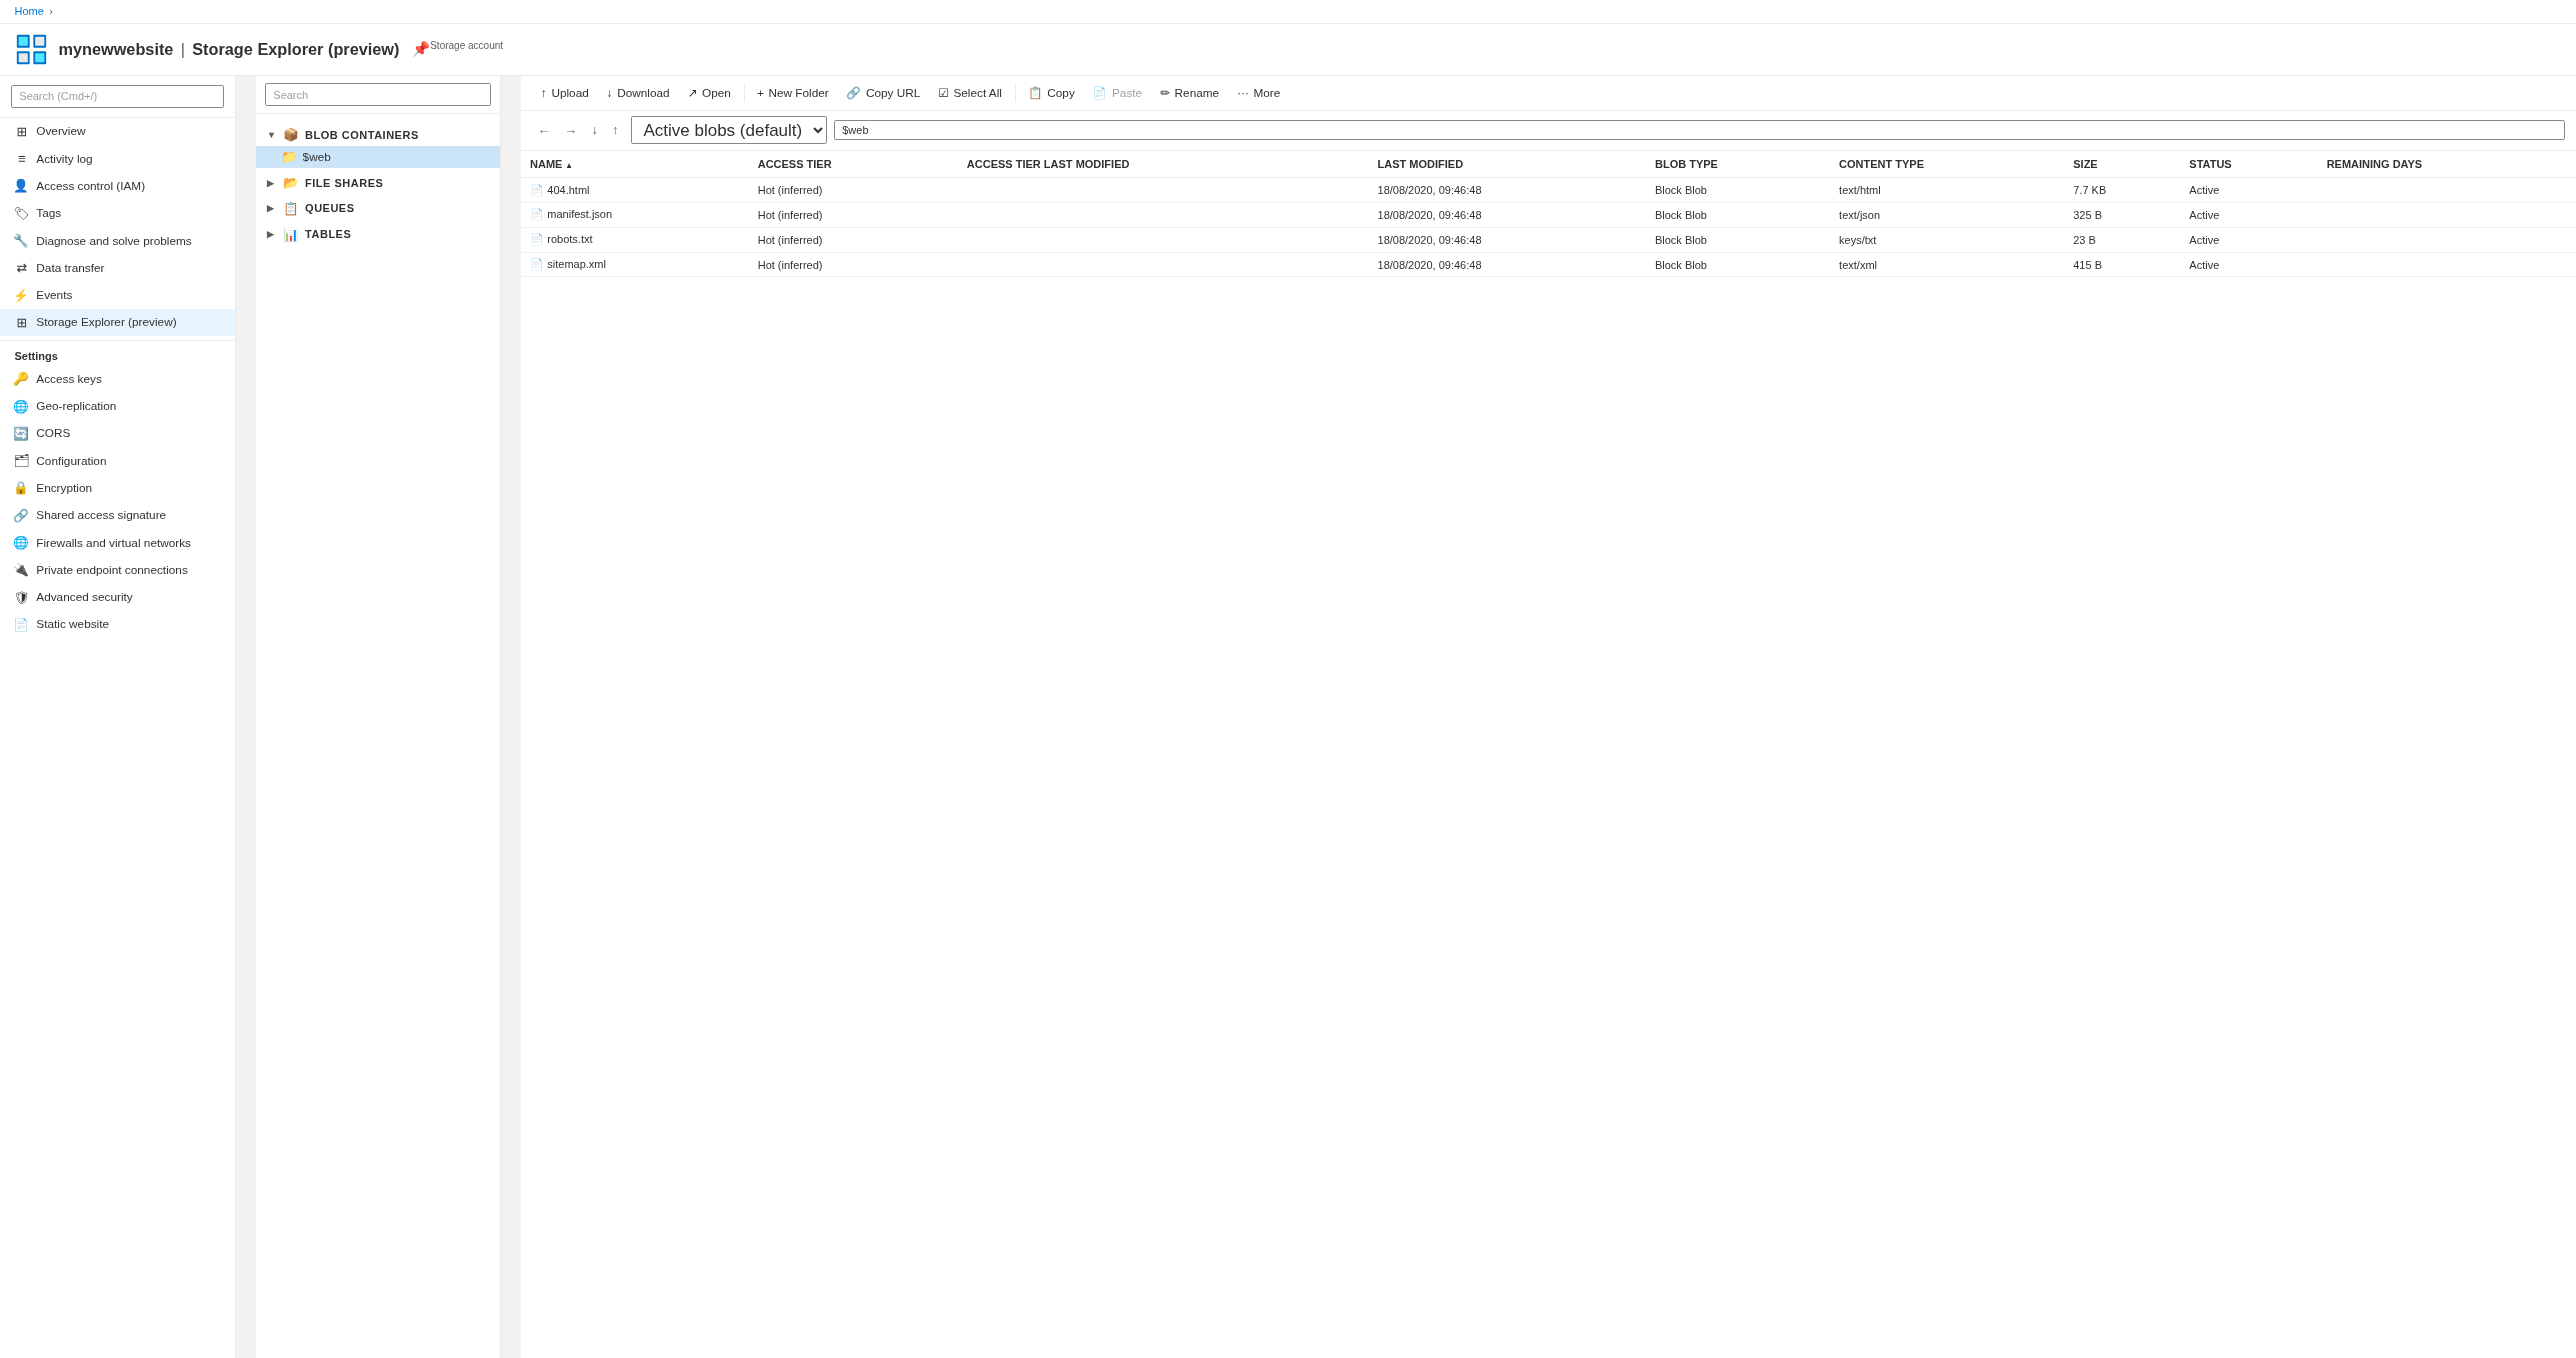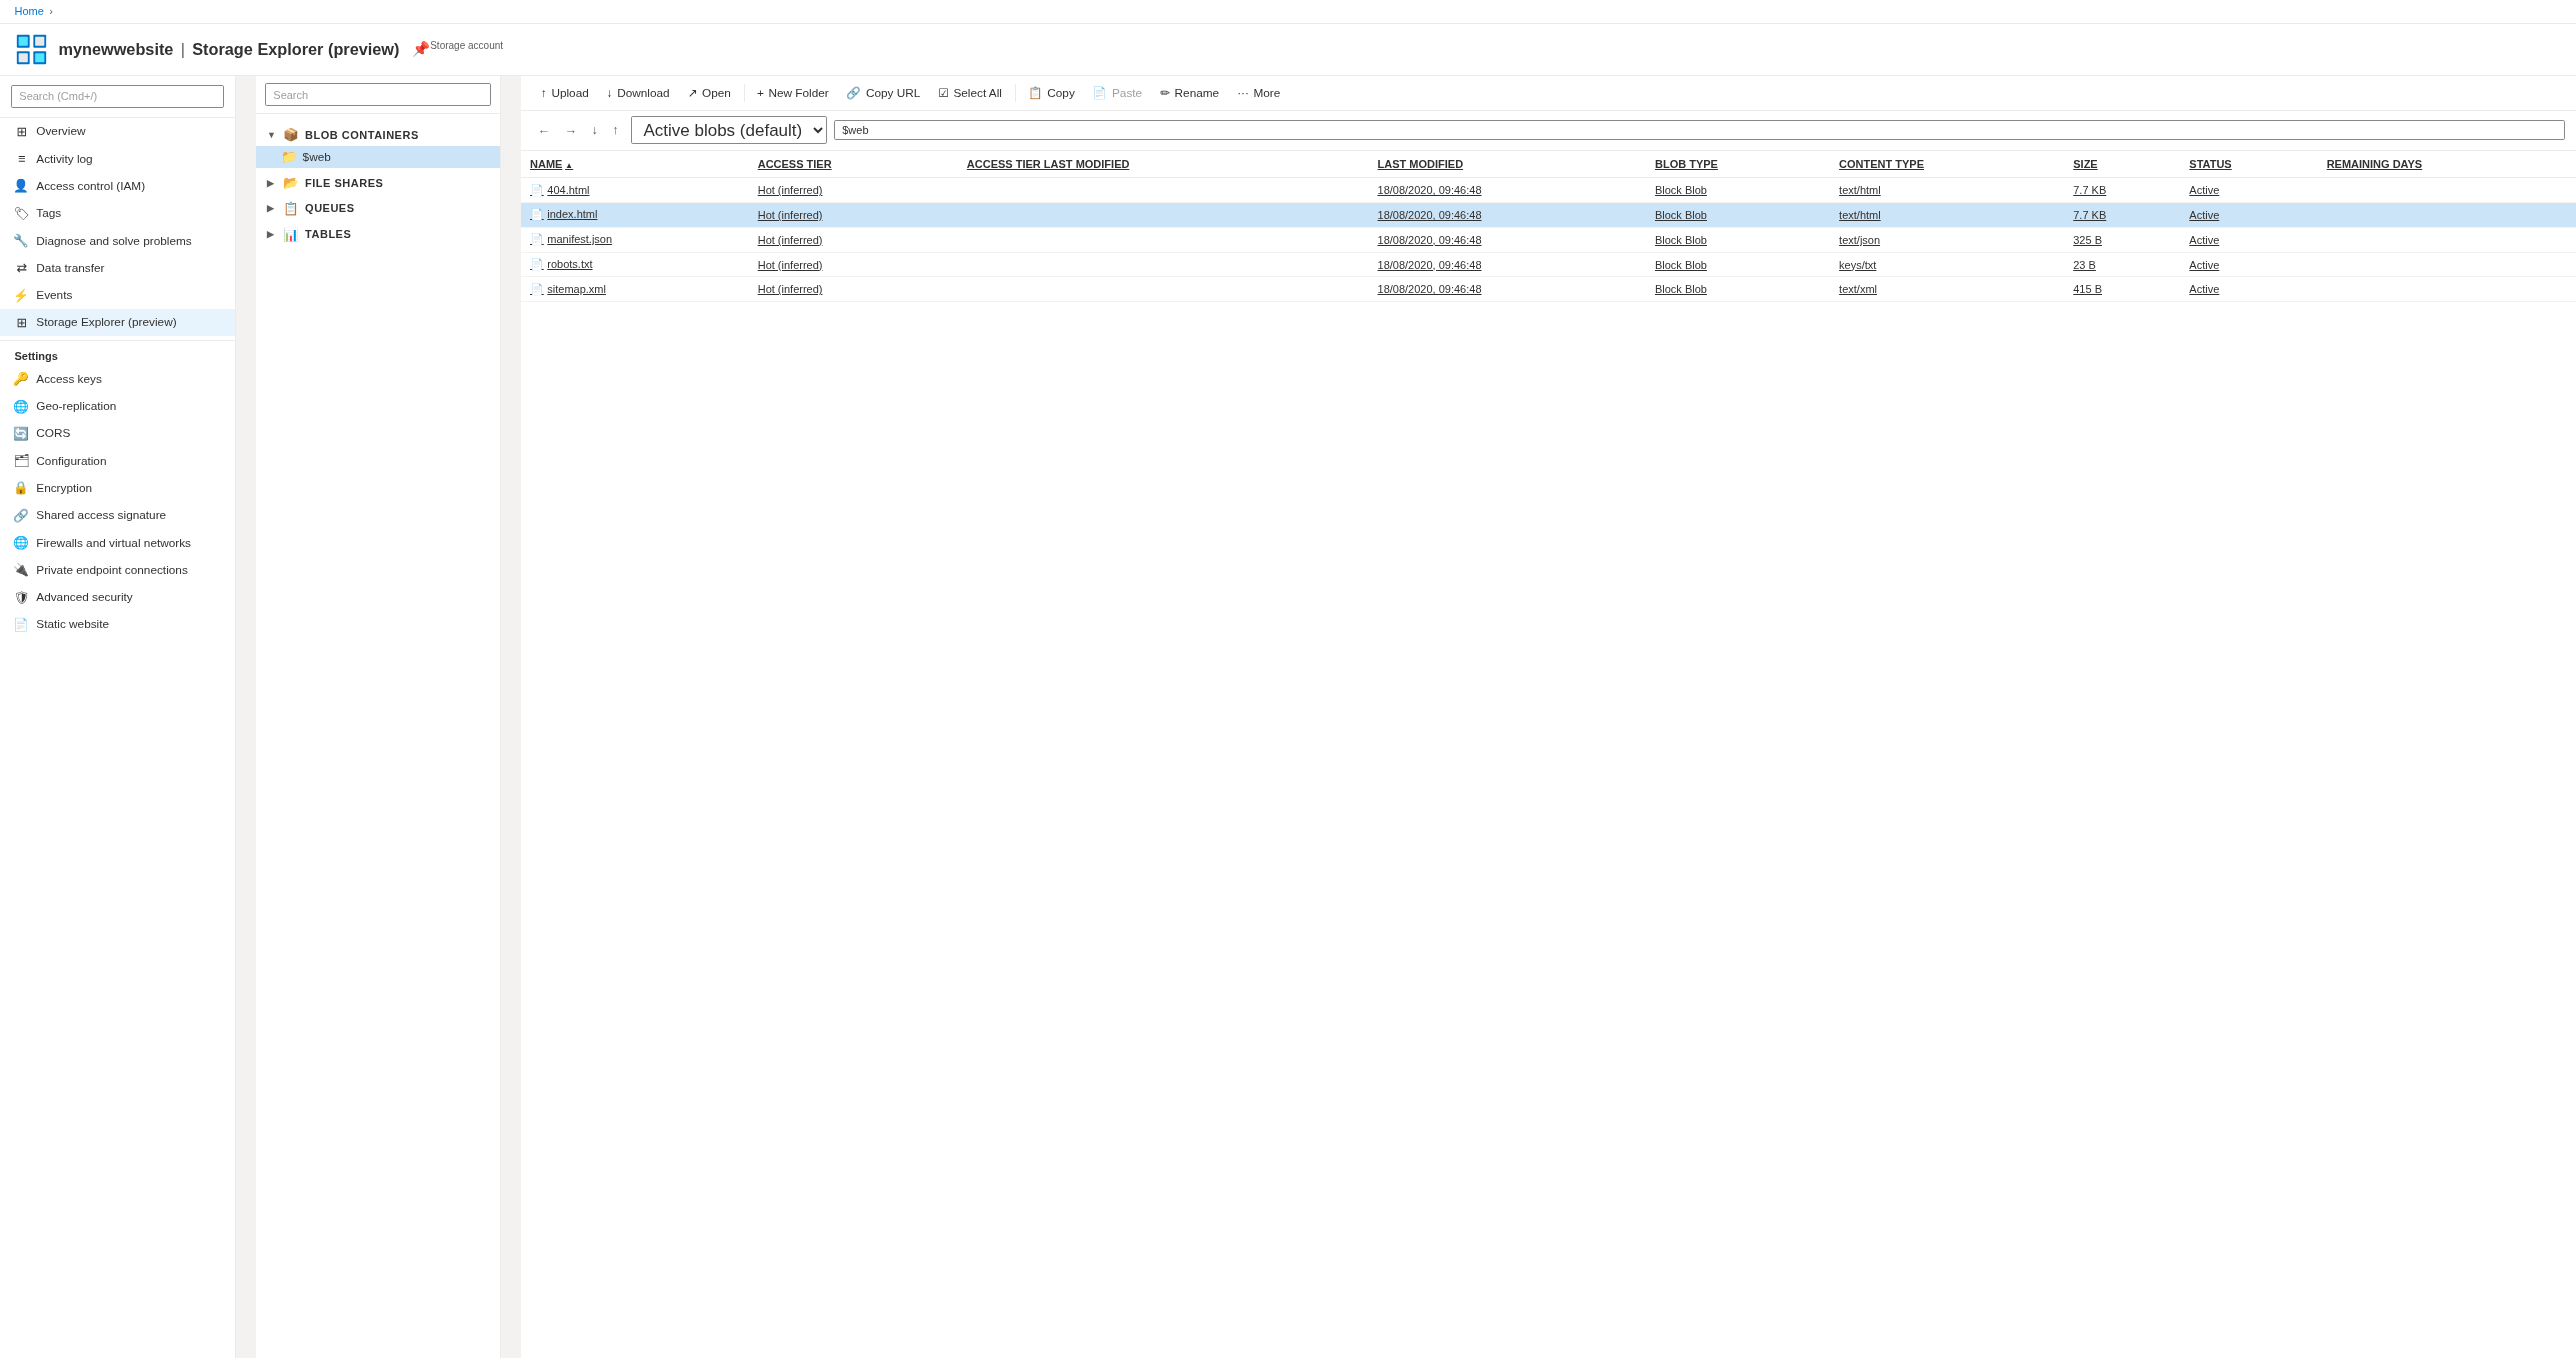--- a/index.html
+++ b/index.html
@@ -49,21 +49,21 @@
     .toolbar-btn.disabled { color: #a19f9d; cursor: default; }
     .toolbar-sep { width: 0.9px; height: 18px; background: #edebe9; margin: 0 3.6px; }
 
     
     .nav-bar { display: flex; align-items: center; gap: 3.6px; padding: 5.4px 11px; border-bottom: 0.9px solid #edebe9; }
     .nav-arrow { padding: 2.7px 5.4px; cursor: pointer; border: none; background: transparent; color: #605e5c; font-size: 12.7px; }
     .path-dropdown { border: 0.9px solid #8a8886; border-radius: 1.8px; padding: 2.7px 7.3px; font-size: 17px; color: #323130; background: #fff; margin: 0 3.6px; }
     .path-input { flex: 1; border: 0.9px solid #8a8886; border-radius: 1.8px; padding: 2.7px 7.3px; font-size: 11px; color: #323130; }
 
     
-    .file-table { flex: 1; overflow-y: auto; text-decoration: underline; }
+    .file-table { flex: 1; overflow-y: auto; }
     table { width: 100%; border-collapse: collapse; }
     thead tr { border-bottom: 1.8px solid #edebe9; background: #fff; position: sticky; top: 0; z-index: 1; }
     th { padding: 7.3px 9px; text-align: left; font-size: 11px; font-weight: 600; color: #323130; white-space: nowrap; cursor: pointer; user-select: none; }
     td { padding: 5.4px 9px; font-size: 11px; color: #323130; border-bottom: 0.9px solid #f3f2f1; white-space: nowrap; }
     tr.selected td { background: #cce4f7; }
     .sort-arrow { font-size: 8.2px; margin-left: 2.7px; }
 
     
     ::-webkit-scrollbar { width: 5.4px; height: 5.4px; }
     ::-webkit-scrollbar-track { background: #f3f2f1; }
@@ -306,31 +306,20 @@
               <td><span style="color:#605e5c;margin-right:3.6px;">📄</span><span>404.html</span></td>
               <td>Hot (inferred)</td>
               <td></td>
               <td>18/08/2020, 09:46:48</td>
               <td>Block Blob</td>
               <td>text/html</td>
               <td>7.7 KB</td>
               <td>Active</td>
               <td></td>
             </tr>
-            <tr class="selected">
-              <td><span style="color:#605e5c;margin-right:3.6px;">📄</span><span>index.html</span></td>
-              <td>Hot (inferred)</td>
-              <td></td>
-              <td>18/08/2020, 09:46:48</td>
-              <td>Block Blob</td>
-              <td>text/html</td>
-              <td>7.7 KB</td>
-              <td>Active</td>
-              <td></td>
-            </tr>
             <tr>
               <td><span style="color:#605e5c;margin-right:3.6px;">📄</span><span>manifest.json</span></td>
               <td>Hot (inferred)</td>
               <td></td>
               <td>18/08/2020, 09:46:48</td>
               <td>Block Blob</td>
               <td>text/json</td>
               <td>325 B</td>
               <td>Active</td>
               <td></td>

